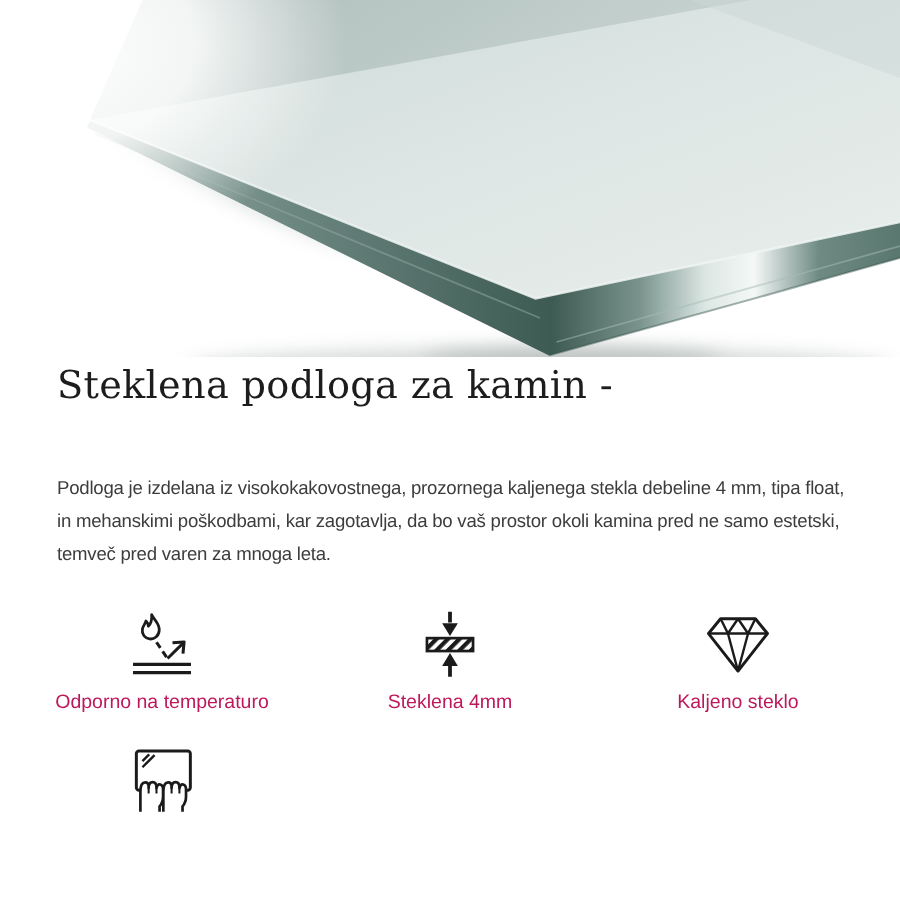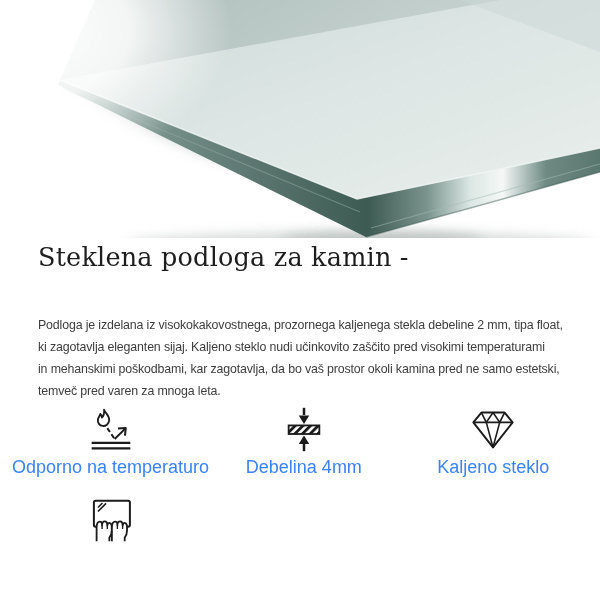--- a/index.html
+++ b/index.html
@@ -15,21 +15,21 @@
   .headline span{display:block;white-space:nowrap;}
   
   .desc{position:absolute;top:314px;left:38px;width:540px;
     font-size:12.4px;line-height:22px;color:#3d3d3d;letter-spacing:-.15px;}
   .desc div{white-space:nowrap;}
   
   .features{position:absolute;top:406px;left:12px;width:576px;
     display:grid;grid-template-columns:1fr 1fr 1fr;row-gap:22px;}
   .feature{display:flex;flex-direction:column;align-items:center;}
   .feature .icon{height:47px;display:flex;align-items:center;justify-content:center;}
-  .feature .label{margin-top:7px;font-size:18px;line-height:15px;color:#3b82f6;
+  .feature .label{margin-top:7px;font-size:13px;line-height:15px;color:#be185d;
     text-align:left;white-space:nowrap;}
   .ic{stroke:#1b1b1b;fill:none;stroke-width:2.2;}
 </style>
 </head>
 <body>
 
 <div id="page">
 
   <div class="hero">
     <svg viewBox="0 0 600 238" width="600" height="238">
@@ -82,22 +82,21 @@
 
       <rect x="0" y="0" width="340" height="238" fill="url(#gFade)"></rect>
     </svg>
   </div>
 
   <h1 class="headline">
     <span>Steklena podloga za kamin -</span>
   </h1>
 
   <div class="desc">
-    <div>Podloga je izdelana iz visokokakovostnega, prozornega kaljenega stekla debeline 2 mm, tipa float,</div>
-    <div>ki zagotavlja eleganten sijaj. Kaljeno steklo nudi učinkovito zaščito pred visokimi temperaturami</div>
+    <div>Podloga je izdelana iz visokokakovostnega, prozornega kaljenega stekla debeline 4 mm, tipa float,</div>
     <div>in mehanskimi poškodbami, kar zagotavlja, da bo vaš prostor okoli kamina pred ne samo estetski,</div>
     <div>temveč pred varen za mnoga leta.</div>
   </div>
 
   <div class="features">
 
     <div class="feature">
       <div class="icon">
         <svg viewBox="0 0 56 50" width="52" height="46">
           <g class="ic" stroke-linejoin="round">
@@ -122,21 +121,21 @@
               <rect width="3.1" height="6" fill="#1b1b1b"></rect>
             </pattern>
           </defs>
           <rect x="7" y="21.5" width="34" height="9.5" fill="url(#hatch4)" stroke="#1b1b1b" stroke-width="2"></rect>
           <line x1="24" y1="2" x2="24" y2="10" stroke="#1b1b1b" stroke-width="2.8"></line>
           <path d="M 24,20 L 18.2,10.5 L 29.8,10.5 Z" fill="#1b1b1b"></path>
           <line x1="24" y1="50" x2="24" y2="42" stroke="#1b1b1b" stroke-width="2.8"></line>
           <path d="M 24,32.5 L 18.2,42 L 29.8,42 Z" fill="#1b1b1b"></path>
         </svg>
       </div>
-      <div class="label">Debelina 4mm</div>
+      <div class="label">Steklena 4mm</div>
     </div>
 
 
     <div class="feature">
       <div class="icon">
         <svg viewBox="0 0 56 50" width="50" height="45">
           <g class="ic" stroke-linejoin="round">
             <path d="M 15,6 L 41,6 L 50,17 L 28,45 L 6,17 Z" stroke-width="2.2"></path>
             <path d="M 6,17 L 50,17" stroke-width="1.8"></path>
             <path d="M 15,6 L 20.5,17 M 41,6 L 35.5,17 M 20.5,17 L 28,45 M 35.5,17 L 28,45 M 28,6 L 20.5,17 M 28,6 L 35.5,17" stroke-width="1.8"></path>

